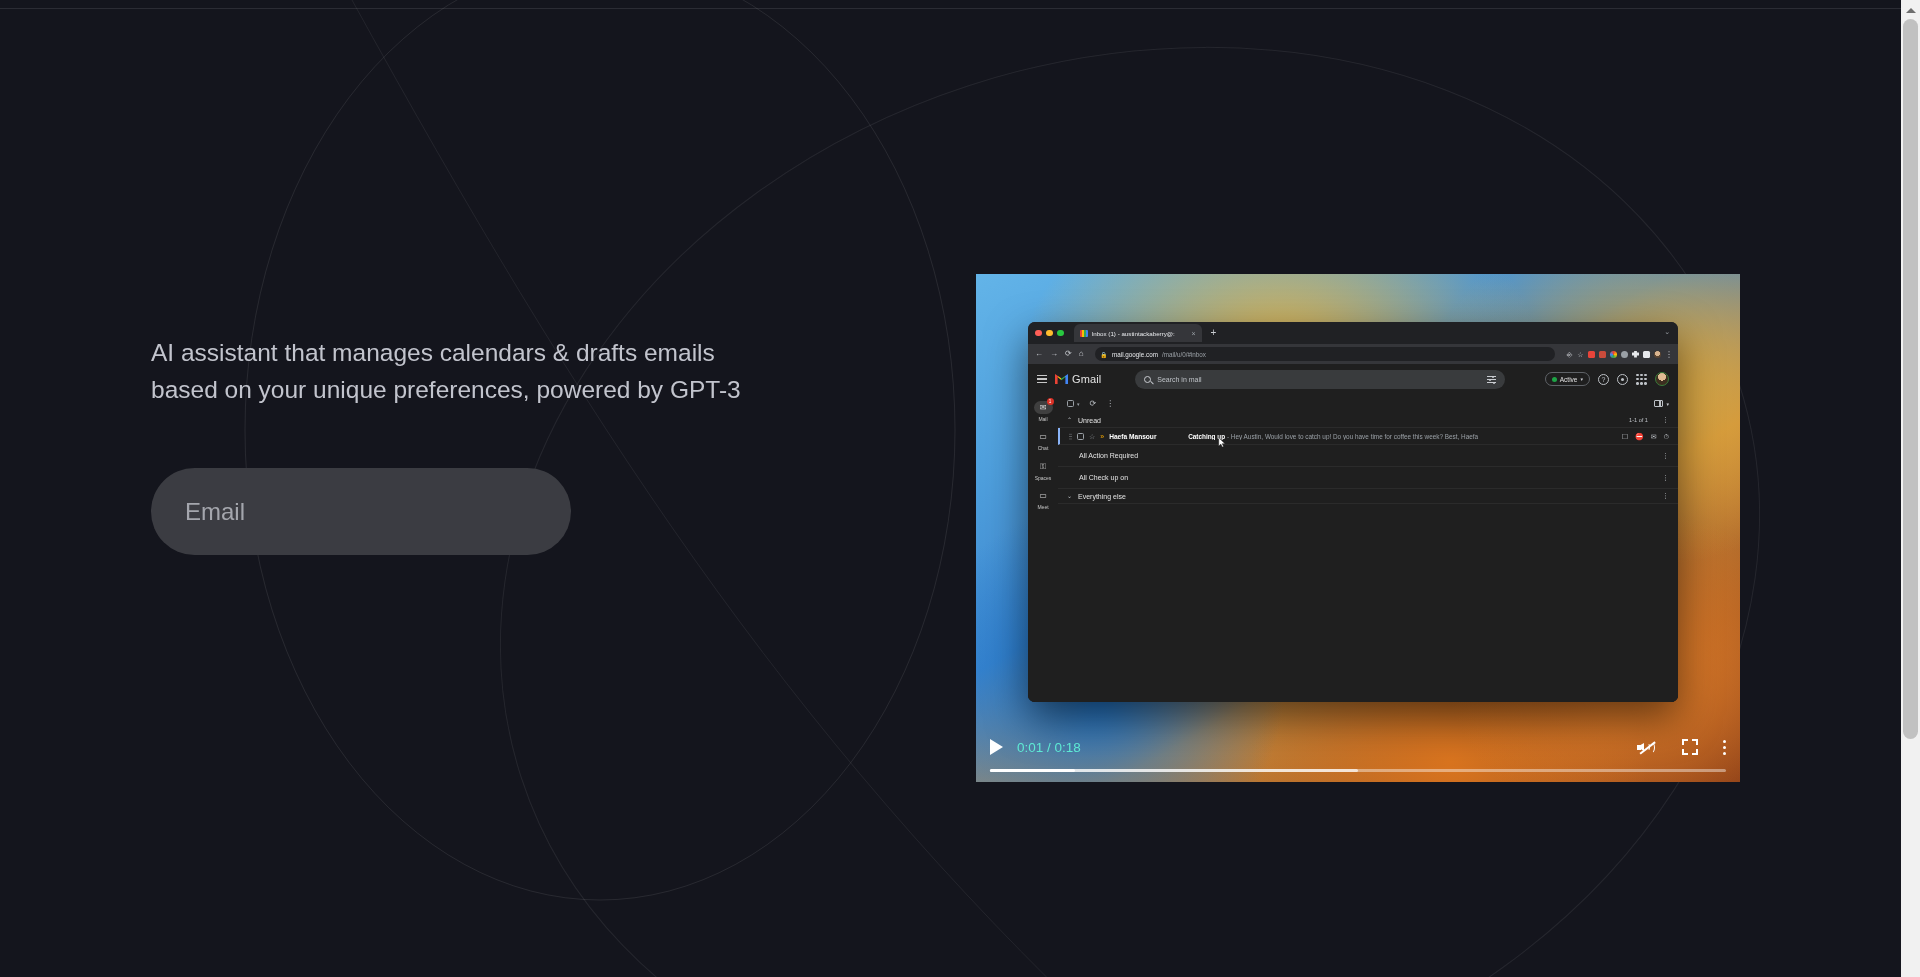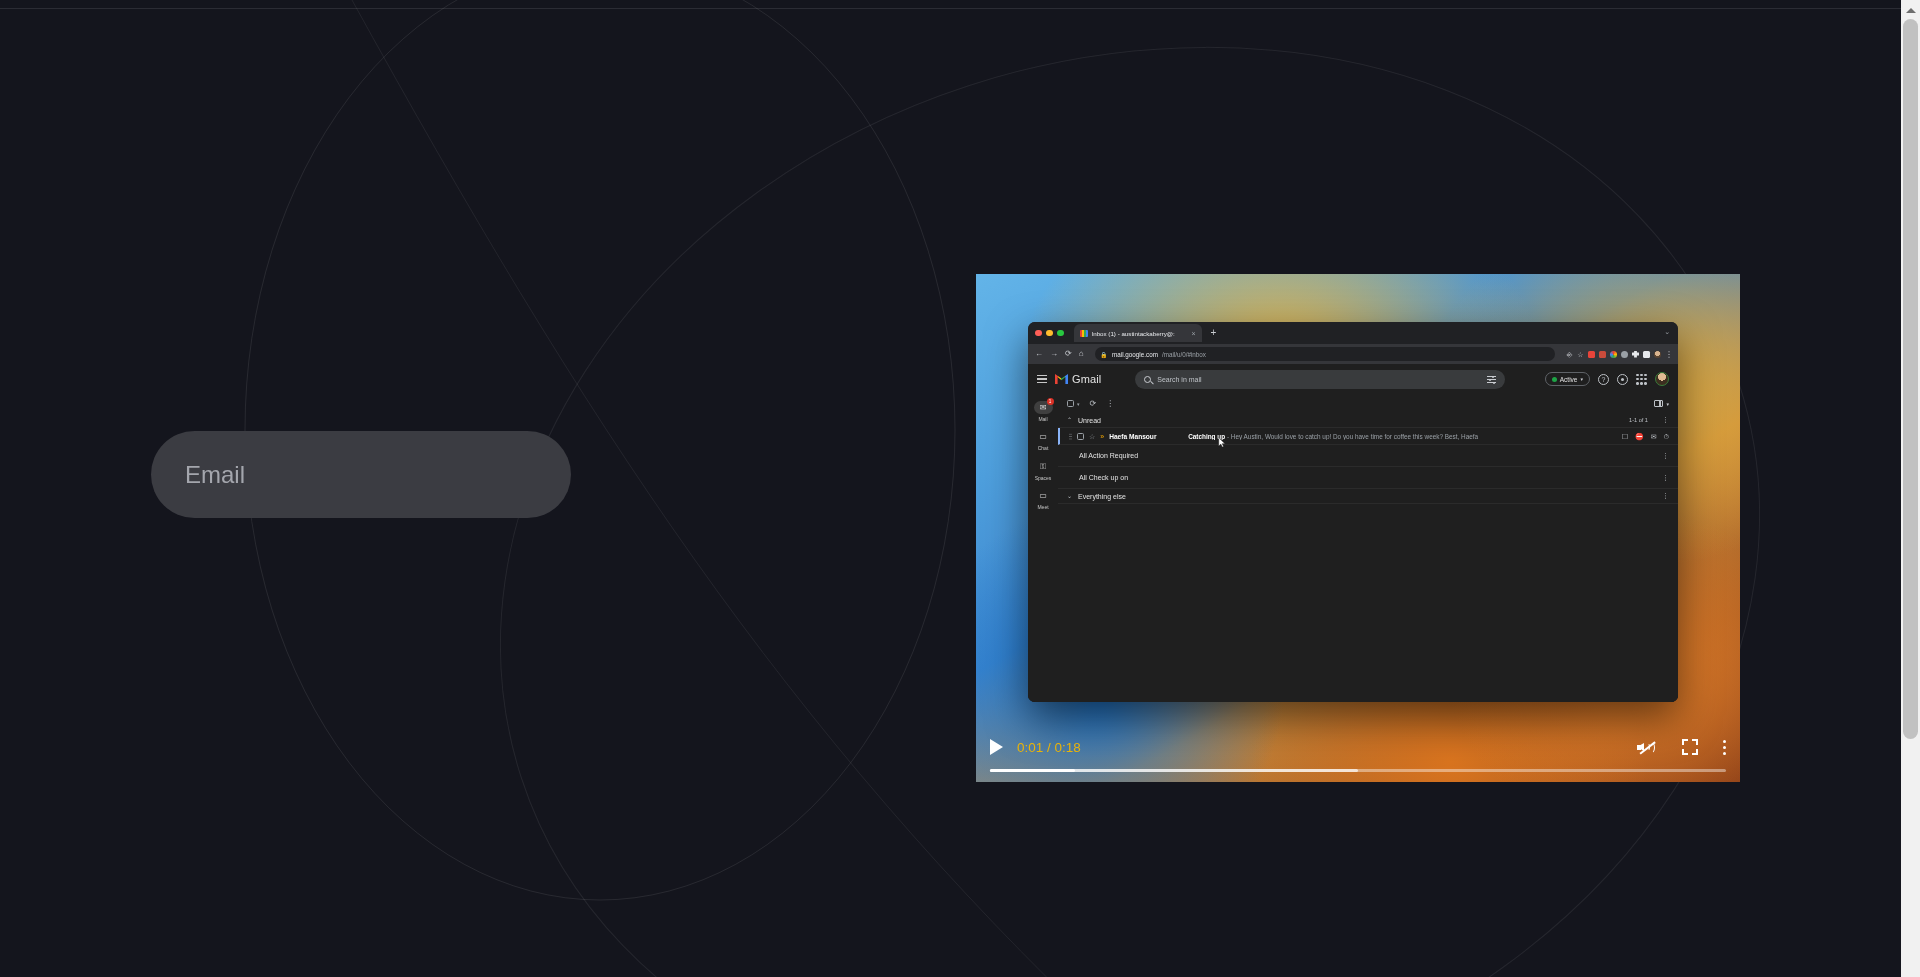--- a/index.html
+++ b/index.html
@@ -468,21 +468,21 @@
     padding: 0 14px;
     gap: 14px;
   }
   .v-play {
     width: 0; height: 0;
     border-left: 13px solid #ffffff;
     border-top: 8px solid transparent;
     border-bottom: 8px solid transparent;
     cursor: pointer;
   }
-  .v-time { font-size: 13.5px; color: #eab308; font-family: "Liberation Sans", sans-serif; }
+  .v-time { font-size: 13.5px; color: #5eead4; font-family: "Liberation Sans", sans-serif; }
   .v-right { margin-left: auto; display: flex; align-items: center; gap: 25px; }
   .v-mute { position: relative; width: 20px; height: 16px; cursor: pointer; }
   .v-mute .spk {
     position: absolute; left: 0; top: 4px;
     width: 0; height: 0;
     border-top: 4px solid transparent;
     border-bottom: 4px solid transparent;
     border-right: 7px solid #ffffff;
   }
   .v-mute .box { position: absolute; left: 0; top: 5.5px; width: 4px; height: 5px; background: #ffffff; }
@@ -532,21 +532,22 @@
     <ellipse cx="600" cy="430" rx="355" ry="470" fill="none" stroke="rgba(255,255,255,0.085)" stroke-width="1"></ellipse>
     <ellipse cx="1130" cy="580" rx="640" ry="520" fill="none" stroke="rgba(255,255,255,0.075)" stroke-width="1" transform="rotate(-18 1130 580)"></ellipse>
     <path d="M 330 -40 C 560 380, 760 700, 1080 1010" fill="none" stroke="rgba(255,255,255,0.065)" stroke-width="1"></path>
   </svg>
 
   <div class="top-hairline"></div>
 
   <div class="hero-left">
 
     <p class="hero-sub">
-      <br>
+      <span>AI assistant that manages calendars &amp; drafts emails</span><br>
+      <span>based on your unique preferences, powered by GPT-3</span>
     </p>
 
     <div class="signup-row">
       <input class="email-input" type="email" placeholder="Email" style="">
     </div>
   </div>
 
   <div class="video-wrap">
     <div class="wallpaper"></div>
 

